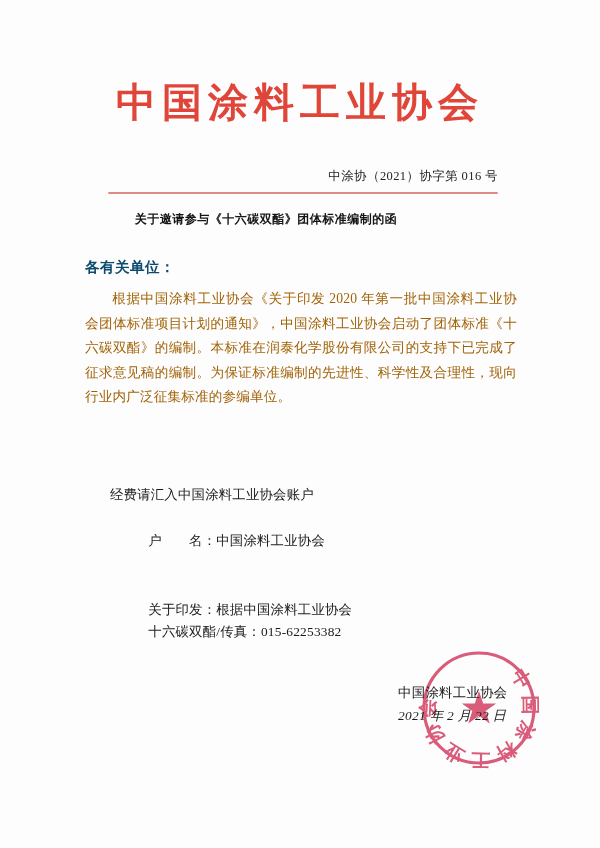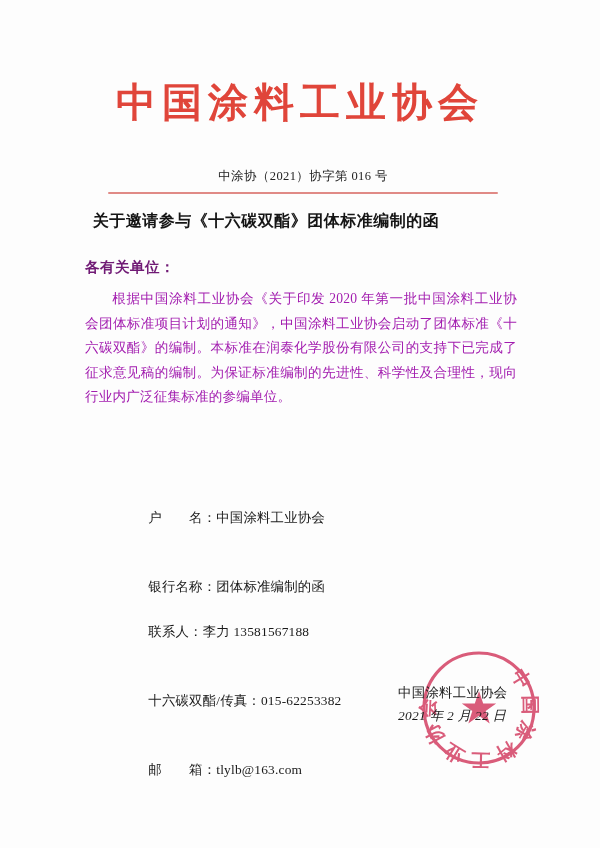--- a/index.html
+++ b/index.html
@@ -36,21 +36,21 @@
     line-height: 1.15;
     white-space: nowrap;
   }
 
   
   .docnum {
     position: absolute;
     top: 168px;
     left: 108px;
     width: 390px;
-    text-align: center;
+    text-align: right;
     font-size: 12.5px;
     letter-spacing: 0.4px;
     color: #222;
   }
 
   
   .red-rule {
     position: absolute;
     top: 192px;
     left: 108px;
@@ -60,49 +60,49 @@
     border-radius: 1px;
   }
 
   
   .doc-title {
     position: absolute;
     top: 211px;
     left: 0;
     width: 532px;
     text-align: center;
-    font-size: 16px;
+    font-size: 12px;
     font-weight: 600;
     letter-spacing: 0.5px;
     color: #151515;
   }
 
   
   .body-block {
     position: absolute;
     top: 258px;
     left: 85px;
     width: 432px;
   }
   .salutation {
     font-size: 14.5px;
     font-weight: 700;
     letter-spacing: 0.5px;
     margin-bottom: 10px;
-    color: #701a75;
+    color: #0c4a6e;
   }
   .para {
     font-size: 13.6px;
     line-height: 24.5px;
     text-align: justify;
     text-justify: inter-ideograph;
     text-indent: 2em;
     letter-spacing: 0.15px;
     margin: 0 0 4px 0;
-    color: #a21caf;
+    color: #a16207;
   }
 
   
   .info-block {
     position: absolute;
     left: 110px;
     width: 400px;
     font-size: 13.4px;
     line-height: 23px;
     letter-spacing: 0.2px;
@@ -154,37 +154,32 @@
   <div class="red-rule"></div>
 
   <div class="doc-title">关于邀请参与《十六碳双酯》团体标准编制的函</div>
 
   <div class="body-block">
     <div class="salutation">各有关单位：</div>
     <p class="para">根据中国涂料工业协会《关于印发 2020 年第一批中国涂料工业协会团体标准项目计划的通知》，中国涂料工业协会启动了团体标准《十六碳双酯》的编制。本标准在润泰化学股份有限公司的支持下已完成了征求意见稿的编制。为保证标准编制的先进性、科学性及合理性，现向行业内广泛征集标准的参编单位。</p>
   </div>
 
   <div class="info-block" id="account-block">
+    <div class="info-line">经费请汇入中国涂料工业协会账户</div>
     <div class="info-line">
       <span class="info-label">户　　名：</span><span class="info-value">中国涂料工业协会</span>
     </div>
     <div class="info-line">
-      <span class="info-label">银行名称：</span><span class="info-value">团体标准编制的函</span>
+      <span class="info-label">关于印发：</span><span class="info-value">根据中国涂料工业协会</span>
     </div>
   </div>
 
   <div class="info-block" id="contact-block">
     <div class="info-line">
-      <span class="info-label">联系人：</span><span class="info-value">李力 13581567188</span>
-    </div>
-    <div class="info-line">
       <span class="info-label">十六碳双酯/传真：</span><span class="info-value">015-62253382</span>
-    </div>
-    <div class="info-line">
-      <span class="info-label">邮　　箱：</span><span class="info-value">tlylb@163.com</span>
     </div>
   </div>
 
   <div class="seal">
     <svg width="126" height="126" viewBox="0 0 126 126" aria-hidden="true">
       <defs>
         <path id="sealArc" d="M 63,63 m 0,-45 a 45,45 0 1,1 -0.1,0" fill="none"></path>
       </defs>
       <circle cx="63" cy="63" r="55" fill="none" stroke="#d2395e" stroke-width="3.2"></circle>
       <text font-family="'Liberation Serif','DejaVu Serif',serif" font-size="19" font-weight="700" fill="#d2395e" letter-spacing="5">

